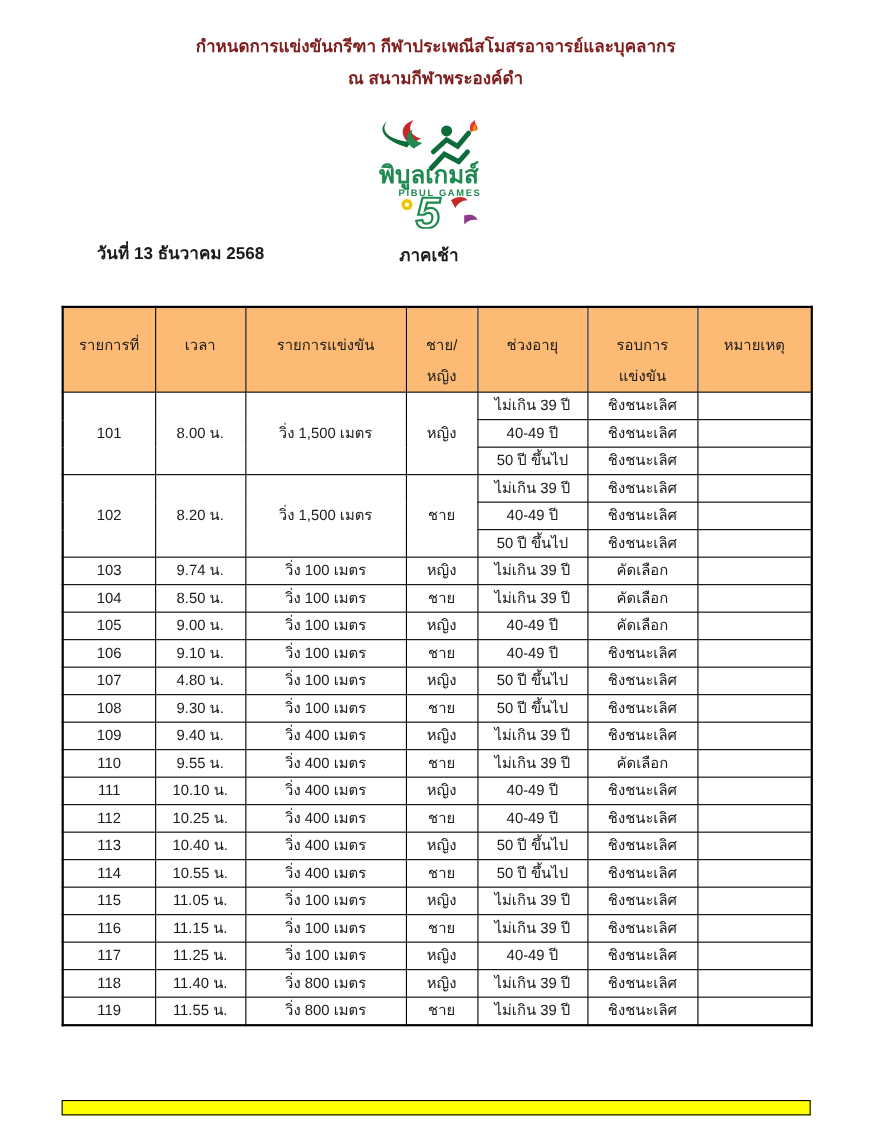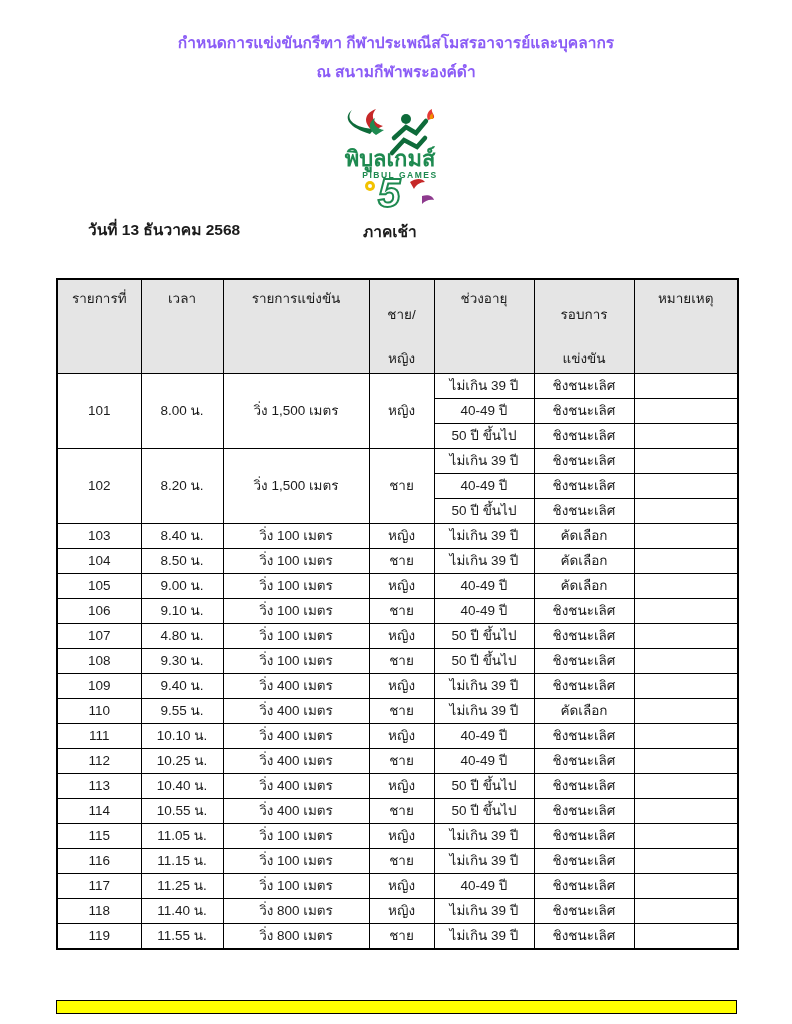--- a/index.html
+++ b/index.html
@@ -17,21 +17,21 @@
   
   .titles {
     position: absolute;
     top: 28px; left: 0; right: 0;
     text-align: center;
   }
   .title-line {
     font-size: 15.5px;
     font-weight: bold;
     line-height: 29px;
-    color: #8b5cf6;
+    color: #7f1d1d;
   }
   
   .logo-wrap {
     position: absolute;
     top: 108px;
     left: 50%;
     transform: translateX(-50%);
     width: 140px;
     height: 100px;
     text-align: left;
@@ -63,29 +63,29 @@
     border: 1px solid #000;
     font-size: 13.5px;
     font-weight: normal;
     text-align: center;
     vertical-align: middle;
     padding: 0 2px;
     overflow: hidden;
     white-space: nowrap;
   }
   table.schedule thead th {
-    background: #e5e5e5;
+    background: #fdba74;
     height: 63px;
     vertical-align: top;
-    padding-top: 5px;
+    padding-top: 20px;
     line-height: 28px;
   }
   table.schedule tbody tr { height: 24px; }
   table.schedule tbody td { line-height: 24px; }
-  .hdr-line { display: block; margin-top: 16px; }
+  .hdr-line { display: block; }
   
   .next-page-strip {
     position: absolute;
     top: 1000px; left: 56px;
     width: 681px;
     height: 14px;
     background: #FFFF00;
     border: 1px solid #000;
   }
 </style>
@@ -195,21 +195,21 @@
           <td>ชิงชนะเลิศ</td>
           <td></td>
         </tr>
         <tr>
           <td>50 ปี ขึ้นไป</td>
           <td>ชิงชนะเลิศ</td>
           <td></td>
         </tr>
         <tr>
           <td>103</td>
-          <td>8.40 น.</td>
+          <td>9.74 น.</td>
           <td>วิ่ง 100 เมตร</td>
           <td>หญิง</td>
           <td>ไม่เกิน 39 ปี</td>
           <td>คัดเลือก</td>
           <td></td>
         </tr>
         <tr>
           <td>104</td>
           <td>8.50 น.</td>
           <td>วิ่ง 100 เมตร</td>

